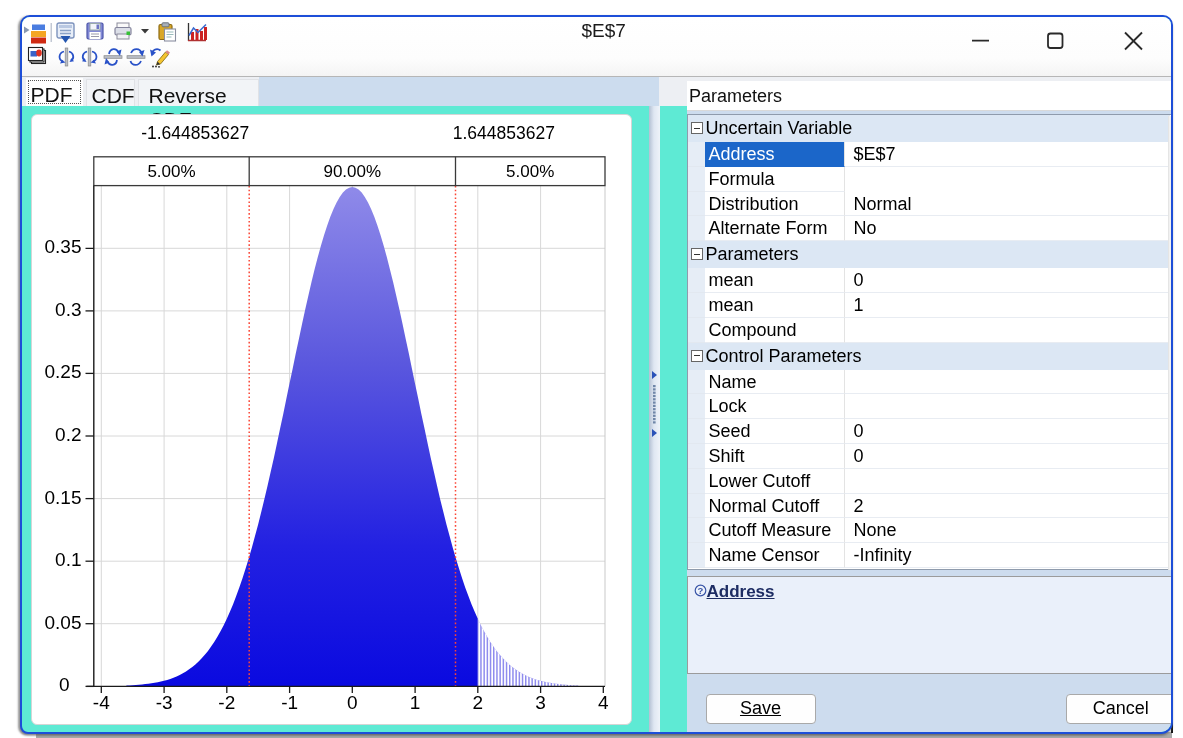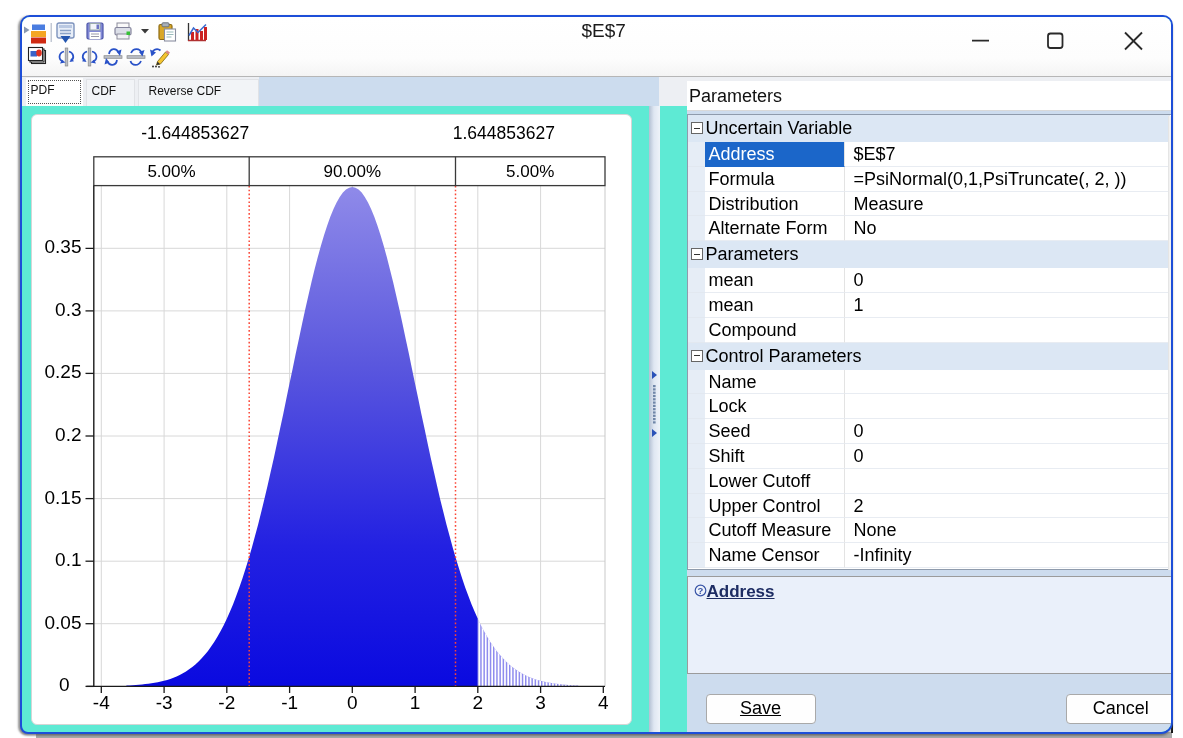--- a/index.html
+++ b/index.html
@@ -2,21 +2,21 @@
 <html><head><meta charset="utf-8"><style>
 html,body{margin:0;padding:0;}
 body{width:1183px;height:738px;position:relative;background:#fff;font-family:"Liberation Sans",sans-serif;overflow:hidden;}
 .abs{position:absolute;}
 #win{left:19.5px;top:15px;width:1149px;height:715px;border:2px solid #1d4ed8;border-radius:10px 10px 12px 8px;background:#5eead4;overflow:hidden;box-shadow:-2px 1px 2px rgba(80,80,80,.55),0 2px 2px rgba(90,90,90,.4);}
 #titlebar{left:0;top:0;width:1149px;height:59px;background:linear-gradient(#ffffff,#fdfdfd 70%,#f4f4f4);border-bottom:1px solid #b6b6b6;}
 #title{left:560px;top:3px;width:120px;height:22px;font-size:19px;color:#1a1a1a;}
 .wbtn{color:#2a2a2a;}
 #tabstrip{left:0;top:60px;width:1149px;height:29px;background:#edeff3;}
 #tabstrip .blue{position:absolute;left:237px;top:0;width:400px;height:29px;background:#ccdcee;}
-.tab{position:absolute;top:2px;height:27px;background:#f2f4f7;border:1px solid #e0e2e6;border-bottom:none;box-sizing:border-box;font-size:12px;color:#111;text-align:center;}
+.tab{position:absolute;top:2px;height:27px;background:#f2f4f7;border:1px solid #e0e2e6;border-bottom:none;box-sizing:border-box;font-size:21px;color:#111;text-align:center;}
 .tab span{display:block;margin-top:4px;text-align:left;}
 #tabPDF{left:4px;top:1px;height:28px;width:57px;background:#fff;border:1px solid #fff;z-index:3;}
 #tabPDF .foc{position:absolute;left:1px;top:1px;right:1px;bottom:1px;border:1px dotted #555;}
 #chartbox{left:9px;top:97px;width:599px;height:609px;border:1px solid #d5d5d5;border-radius:6px;background:#fff;}
 #splitter{left:627px;top:89px;width:11px;height:626px;background:linear-gradient(90deg,#b3c0d3,#dfe7f2 45%,#eef3f9);}
 #rpanel{left:638px;top:64px;width:511px;height:655px;background:#cddcee;margin-left:27px;}
 #phead{position:absolute;left:0;top:0;width:511px;height:30px;background:#fff;border-bottom:1px solid #d9d9d9;box-sizing:border-box;}
 #phead span{position:absolute;left:2.5px;top:5px;font-size:18px;color:#111;}
 #grid{position:absolute;left:0px;top:33px;width:510px;height:456px;background:#fff;border:1px solid #8f9bac;box-sizing:border-box;}
 .grow{position:absolute;left:0;width:482px;}
@@ -303,26 +303,25 @@
           <b>Uncertain Variable</b>
         </div>
         <div class="grow prow sel" style="top:27.0px;height:24.8px;">
           <div class="gut"></div>
           <div class="nm">Address</div>
           <div class="vl">$E$7</div>
         </div>
         <div class="grow prow " style="top:51.8px;height:24.8px;">
           <div class="gut"></div>
           <div class="nm">Formula</div>
-          <div class="vl">=PsiNormal(0,1,PsiTruncate(, 2, ))</div>
         </div>
         <div class="grow prow " style="top:76.6px;height:24.8px;">
           <div class="gut"></div>
           <div class="nm">Distribution</div>
-          <div class="vl">Measure</div>
+          <div class="vl">Normal</div>
         </div>
         <div class="grow prow " style="top:101.4px;height:24.8px;">
           <div class="gut"></div>
           <div class="nm">Alternate Form</div>
           <div class="vl">No</div>
         </div>
         <div class="grow cat" style="top:126.2px;height:27px;width:482px;">
           <div class="pbox" style="top:7.0px"></div>
           <b>Parameters</b>
         </div>
@@ -365,21 +364,21 @@
           <div class="nm">Shift</div>
           <div class="vl">0</div>
         </div>
         <div class="grow prow " style="top:353.8px;height:24.8px;">
           <div class="gut"></div>
           <div class="nm">Lower Cutoff</div>
           <div class="vl"></div>
         </div>
         <div class="grow prow " style="top:378.6px;height:24.8px;">
           <div class="gut"></div>
-          <div class="nm">Upper Control</div>
+          <div class="nm">Normal Cutoff</div>
           <div class="vl">2</div>
         </div>
         <div class="grow prow " style="top:403.4px;height:24.8px;">
           <div class="gut"></div>
           <div class="nm">Cutoff Measure</div>
           <div class="vl">None</div>
         </div>
         <div class="grow prow " style="top:428.2px;height:24.8px;">
           <div class="gut"></div>
           <div class="nm">Name Censor</div>

